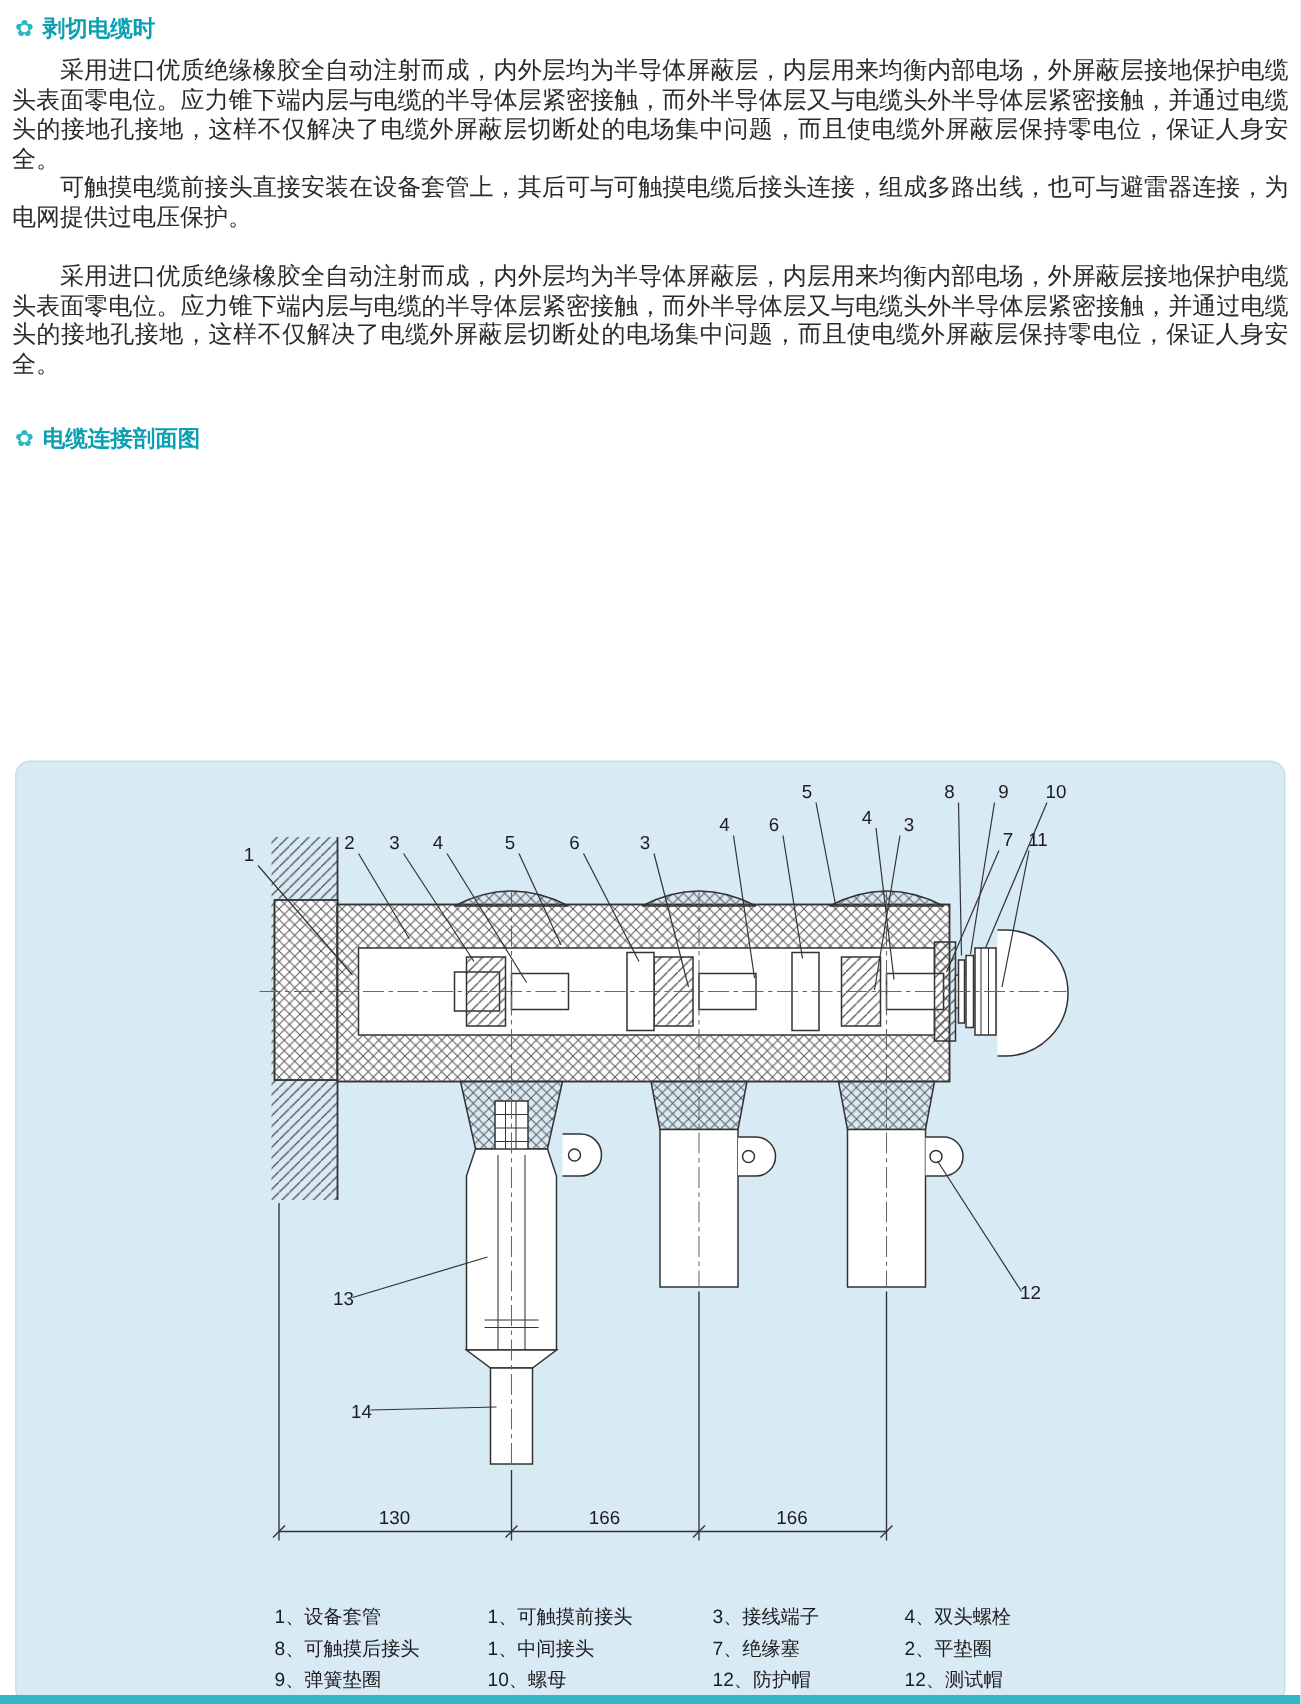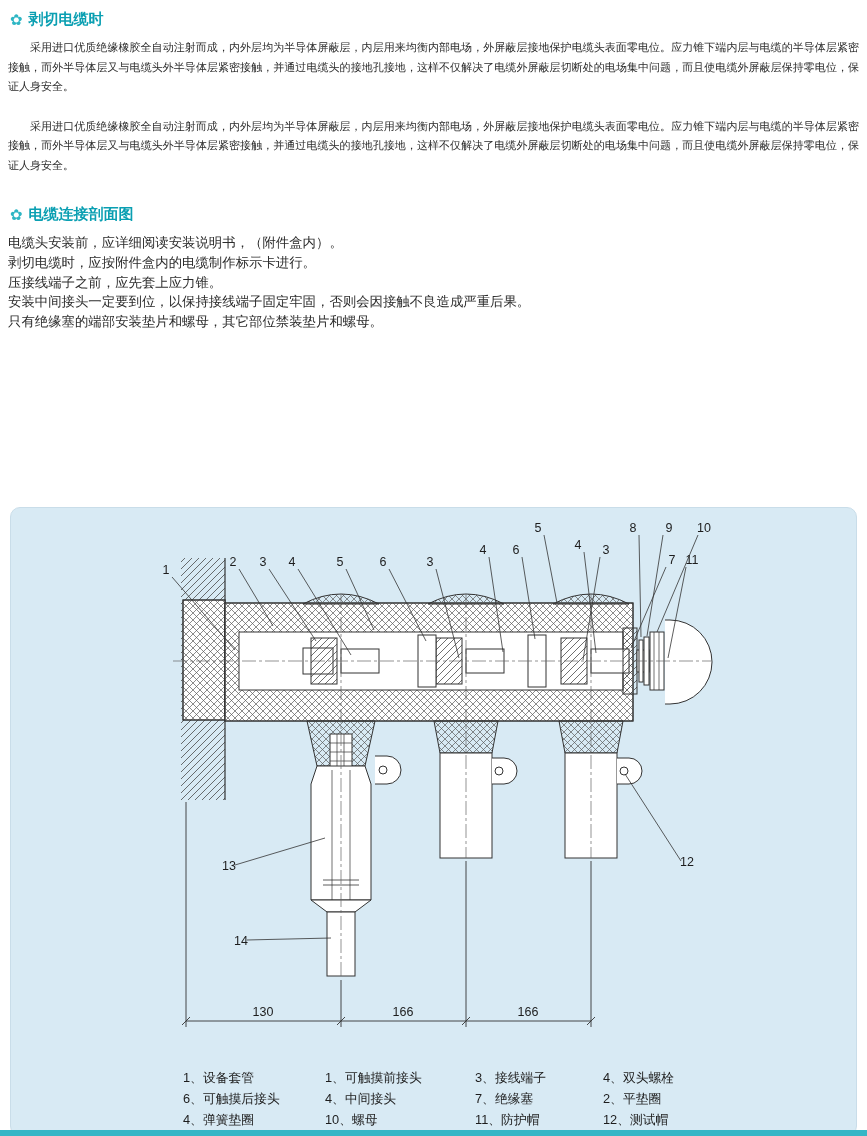--- a/index.html
+++ b/index.html
@@ -9,21 +9,21 @@
     font-family:"Liberation Sans","DejaVu Sans",sans-serif;
     color:#2b2b2b; overflow:hidden;
   }
   .content { padding:8px 8px 0 8px; }
   .section-title {
     display:flex; align-items:center; gap:6px;
     font-size:15px; font-weight:bold; color:#0a9fb2;
     margin:2px 0 9px 2px;
   }
   .flower { color:#2db6c4; font-size:15px; line-height:1; }
-  .paras p { font-size:11px; line-height:19.5px; text-indent:2em; text-align:justify; }
+  .paras p { font-size:16px; line-height:19.5px; text-indent:2em; text-align:justify; }
   .paras.gap { margin-top:20px; }
   .section2 { margin-top:30px; }
   .notes div { font-size:13.4px; line-height:19.8px; }
   .panel {
     position:absolute; left:10px; top:507px; width:847px; height:629px;
     background:#d8eaf4; border:1px solid #c9dde9; border-radius:10px; overflow:hidden;
   }
   svg { font-family:inherit; display:block; }
   svg text { font-size:12.5px; fill:#1d1d1d; }
   .legend {
@@ -38,39 +38,33 @@
 
 <div class="content">
 
   <div class="section-title">
     <span class="flower">✿</span>
     <span>剥切电缆时</span>
   </div>
 
   <div class="paras">
       <p>采用进口优质绝缘橡胶全自动注射而成，内外层均为半导体屏蔽层，内层用来均衡内部电场，外屏蔽层接地保护电缆头表面零电位。应力锥下端内层与电缆的半导体层紧密接触，而外半导体层又与电缆头外半导体层紧密接触，并通过电缆头的接地孔接地，这样不仅解决了电缆外屏蔽层切断处的电场集中问题，而且使电缆外屏蔽层保持零电位，保证人身安全。</p>
+      <p>可触摸电缆前接头直接安装在设备套管上，其后可与可触摸电缆后接头连接，组成多路出线，也可与避雷器连接，为电网提供过电压保护。</p>
     </div>
 
   <div class="paras gap">
       <p>采用进口优质绝缘橡胶全自动注射而成，内外层均为半导体屏蔽层，内层用来均衡内部电场，外屏蔽层接地保护电缆头表面零电位。应力锥下端内层与电缆的半导体层紧密接触，而外半导体层又与电缆头外半导体层紧密接触，并通过电缆头的接地孔接地，这样不仅解决了电缆外屏蔽层切断处的电场集中问题，而且使电缆外屏蔽层保持零电位，保证人身安全。</p>
     </div>
 
   <div class="section2">
     <div class="section-title">
       <span class="flower">✿</span>
       <span>电缆连接剖面图</span>
     </div>
 
-    <div class="notes">
-        <div>电缆头安装前，应详细阅读安装说明书，（附件盒内）。</div>
-        <div>剥切电缆时，应按附件盒内的电缆制作标示卡进行。</div>
-        <div>压接线端子之前，应先套上应力锥。</div>
-        <div>安装中间接头一定要到位，以保持接线端子固定牢固，否则会因接触不良造成严重后果。</div>
-        <div>只有绝缘塞的端部安装垫片和螺母，其它部位禁装垫片和螺母。</div>
-      </div>
   </div>
 
 </div>
 
 <div class="panel">
 
   <svg id="diagram-svg" width="847" height="556" viewBox="0 0 847 556">
     <defs>
       <pattern id="hatch" patternUnits="userSpaceOnUse" width="7" height="7">
         <line x1="0" y1="7" x2="7" y2="0" stroke="#4a4a4a" stroke-width="0.8"></line>
@@ -260,26 +254,26 @@
       <text x="252" y="508" text-anchor="middle">130</text>
       <text x="392" y="508" text-anchor="middle">166</text>
       <text x="517" y="508" text-anchor="middle">166</text>
     </svg>
 
   <div class="legend" id="legend">
       <div>1、设备套管</div>
       <div>1、可触摸前接头</div>
       <div>3、接线端子</div>
       <div>4、双头螺栓</div>
-      <div>6、可触摸后接头</div>
-      <div>4、中间接头</div>
+      <div>8、可触摸后接头</div>
+      <div>1、中间接头</div>
       <div>7、绝缘塞</div>
       <div>2、平垫圈</div>
-      <div>4、弹簧垫圈</div>
+      <div>9、弹簧垫圈</div>
       <div>10、螺母</div>
-      <div>11、防护帽</div>
+      <div>12、防护帽</div>
       <div>12、测试帽</div>
       <div>13、应力锥</div>
       <div>14、电缆（分支）</div>
     </div>
 </div>
 
 <div class="bottombar"></div>
 
 </body></html>

